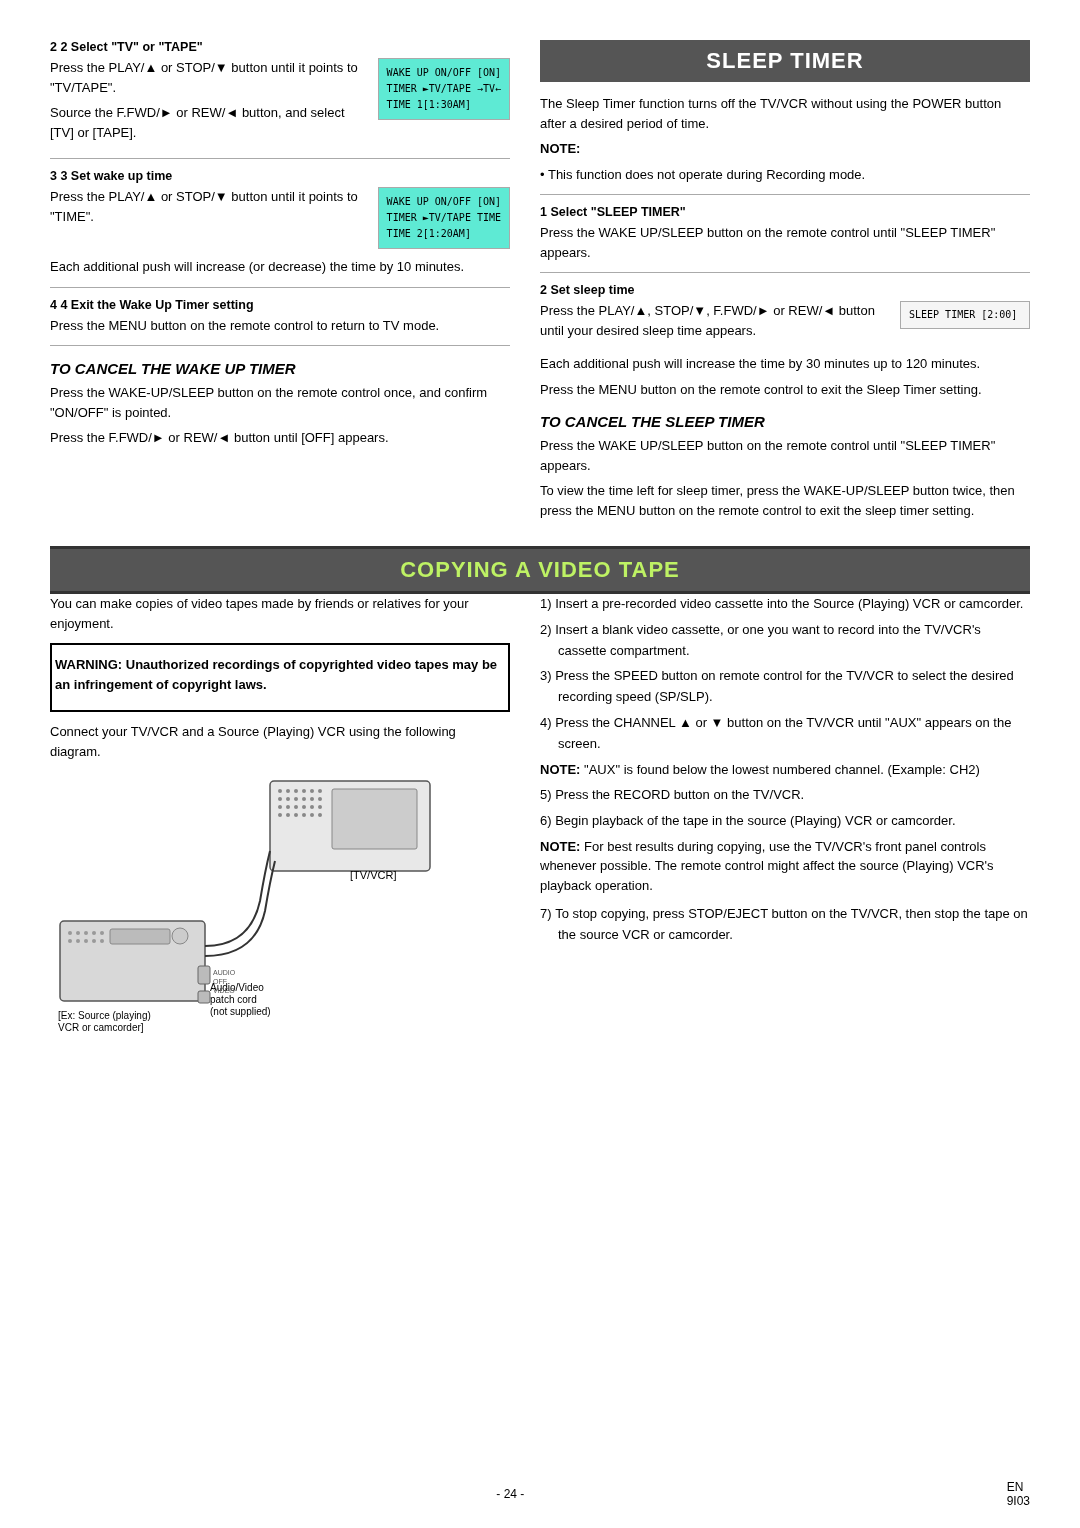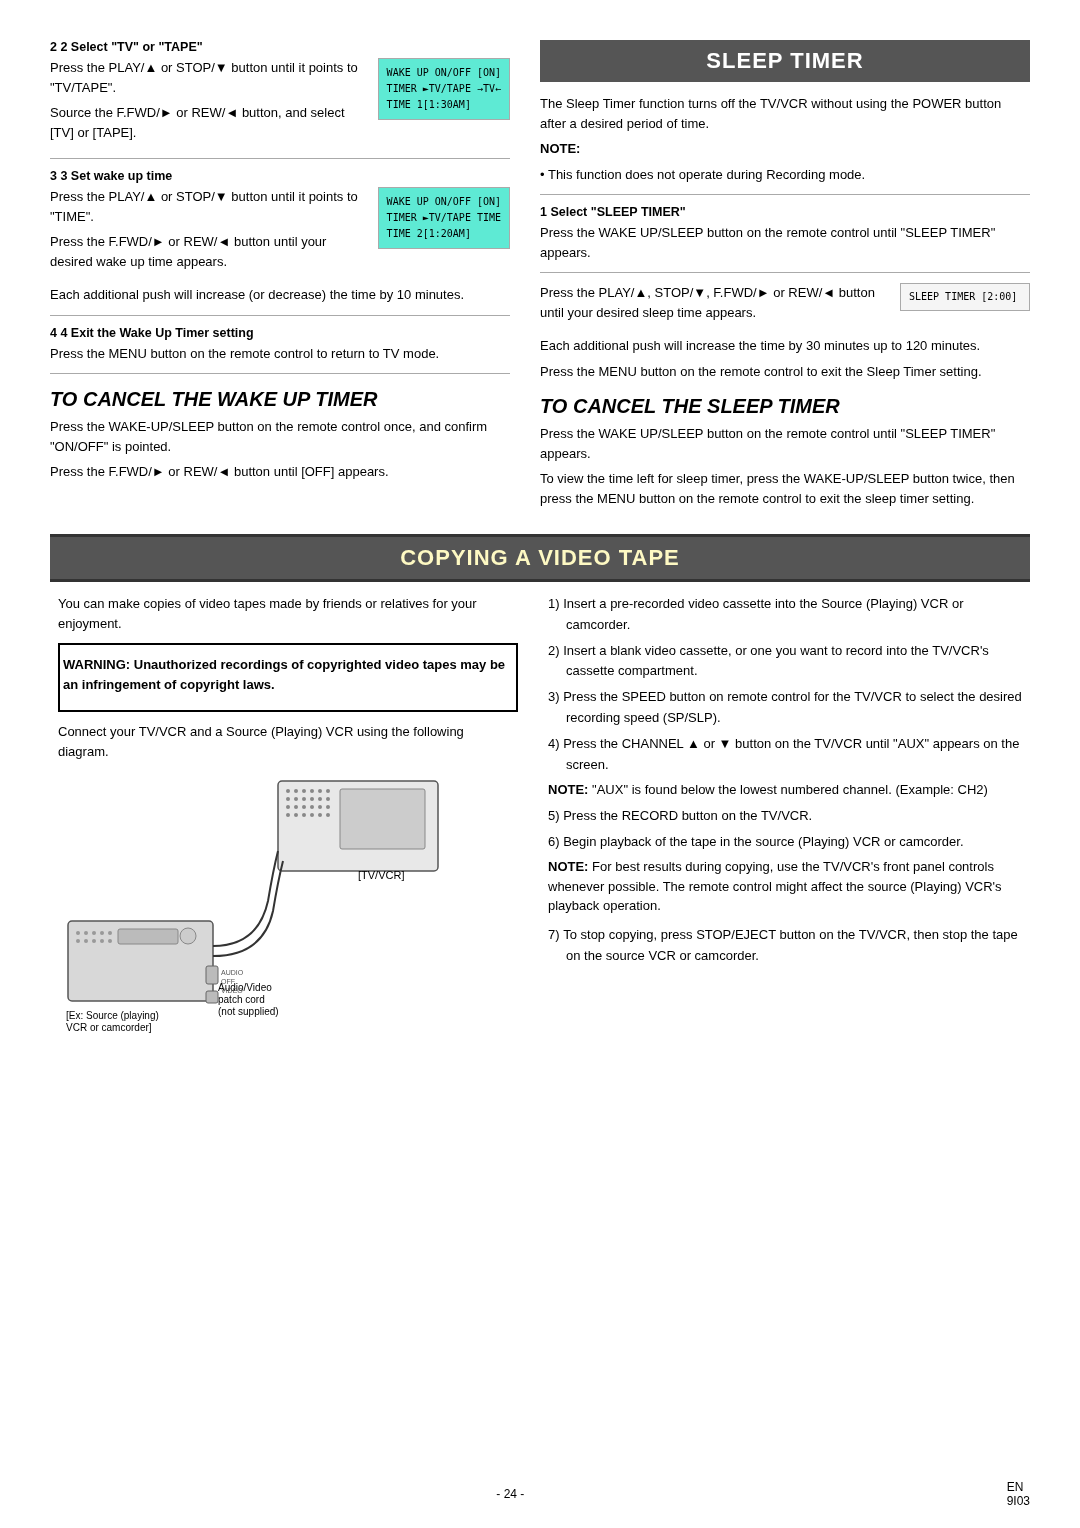--- a/index.html
+++ b/index.html
@@ -91,50 +91,48 @@
       background: #f5f5f5;
       padding: 5px 8px;
       font-size: 10px;
       font-family: monospace;
       line-height: 1.6;
       min-width: 130px;
       flex-shrink: 0;
     }
     
     .cancel-title {
-      font-size: 20px;
+      font-size: 15px;
       font-weight: bold;
       margin-top: 14px;
       margin-bottom: 6px;
       font-style: italic;
     }
     
     .copying-section {
       margin-top: 20px;
     }
     .copying-title {
       background: #555;
-      color: #fef9c3;
+      color: #bef264;
       text-align: center;
       font-size: 22px;
       font-weight: bold;
       padding: 8px 0;
       letter-spacing: 1px;
-      margin-bottom: 12px;
       border-top: 3px solid #333;
       border-bottom: 3px solid #333;
     }
     .copying-content {
       display: flex;
       gap: 30px;
     }
     .copying-left {
       width: 460px;
       flex-shrink: 0;
-      margin-left: 8px;
     }
     .copying-right {
       flex: 1;
     }
     
     .warning-box {
       border: 2px solid #000;
       padding: 10px 3px;
       margin: 10px 0;
       font-size: 13px;
@@ -210,21 +208,20 @@
       <hr class="divider">
 
       <div class="step-block">
         <div class="step-header">
           <span class="step-number">3</span>
           <span style="font-weight:bold; font-size:12.5px;">3  Set wake up time</span>
         </div>
         <div class="step-with-image">
           <div class="step-text">
             <p>Press the PLAY/▲ or STOP/▼ button until it points to "TIME".</p>
-            <p>Press the F.FWD/► or REW/◄ button until your desired wake up time appears.</p>
           </div>
           <div class="lcd-box">
             <div>WAKE UP   ON/OFF  [ON]</div>
             <div>TIMER    ►TV/TAPE   TIME</div>
             <div>              TIME   2[1:20AM]</div>
           </div>
         </div>
         <p>Each additional push will increase (or decrease) the time by 10 minutes.</p>
       </div>
 
@@ -262,20 +259,24 @@
         <div class="step-header">
           <span class="step-number">1</span>
           <span style="font-weight:bold; font-size:12.5px;">  Select "SLEEP TIMER"</span>
         </div>
         <p>Press the WAKE UP/SLEEP button on the remote control until "SLEEP TIMER" appears.</p>
       </div>
 
       <hr class="divider">
 
       <div class="step-block">
+        <div class="step-header">
+          <span class="step-number">2</span>
+          <span style="font-weight:bold; font-size:12.5px;">  Set sleep time</span>
+        </div>
         <div class="step-with-image">
           <div class="step-text">
             <p>Press the PLAY/▲, STOP/▼, F.FWD/► or REW/◄ button until your desired sleep time appears.</p>
           </div>
           <div class="lcd-box-small">
             <div>SLEEP TIMER  [2:00]</div>
           </div>
         </div>
         <p>Each additional push will increase the time by 30 minutes up to 120 minutes.</p>
         <p>Press the MENU button on the remote control to exit the Sleep Timer setting.</p>

